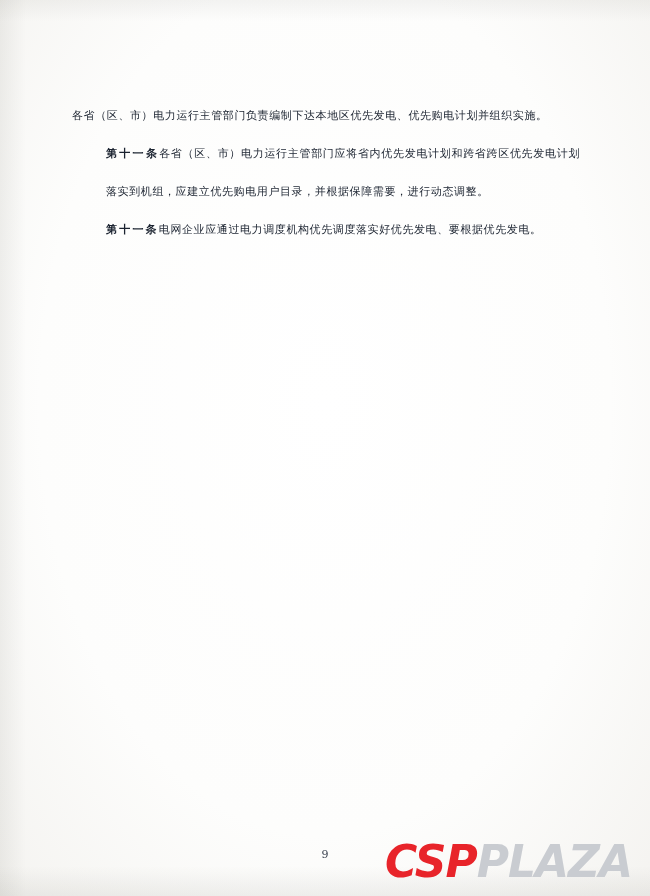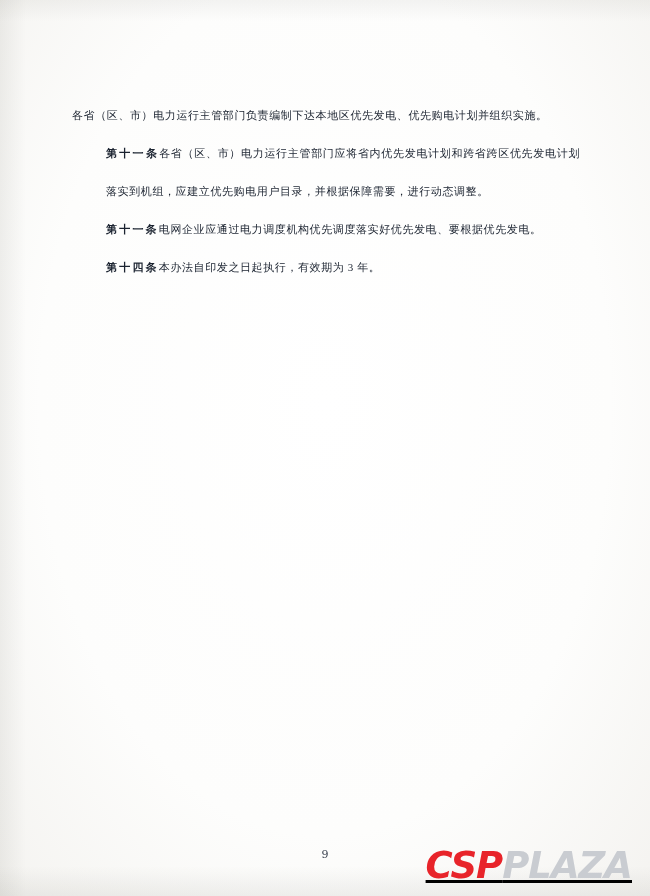--- a/index.html
+++ b/index.html
@@ -60,27 +60,26 @@
     text-align: center;
     font-size: 11px;
     color: #3a4250;
     font-family: "DejaVu Serif", "Liberation Serif", serif;
   }
   .watermark {
     position: absolute;
     right: 18px;
     bottom: 12px;
     font-family: "DejaVu Sans", "Liberation Sans", sans-serif;
-    font-size: 37px;
+    font-size: 44px;
     font-weight: bold;
     font-style: italic;
     letter-spacing: -1px;
     line-height: 1;
     white-space: nowrap;
-    text-decoration: underline;
   }
   .wm-csp { color: #e8242a; }
   .wm-plaza { color: #c9ccd1; }
   .edge-shadow-left {
     position: absolute;
     left: 0; top: 0; bottom: 0; width: 26px;
     background: linear-gradient(to right, rgba(120,120,110,0.10), rgba(255,255,255,0));
     pointer-events: none;
   }
   .edge-shadow-top {
@@ -113,23 +112,20 @@
 
     <p class="para p-indent">
       <span class="lead">第十一条</span><span>各省（区、市）电力运行主管部门应将省内优先发电计划和跨省跨区优先发电计划落实到机组，应建立优先购电用户目录，并根据保障需要，进行动态调整。</span>
     </p>
 
     <p class="para p-indent">
       <span class="lead">第十一条</span><span>电网企业应通过电力调度机构优先调度落实好优先发电、要根据优先发电。</span>
     </p>
 
 
-    <p class="para p-indent">
-      <span class="lead">第十四条</span><span>本办法自印发之日起执行，有效期为 3 年。</span>
-    </p>
 
   </div>
 
   <div class="page-number">9</div>
 
   <div class="watermark">
     <span class="wm-csp">CSP</span><span class="wm-plaza">PLAZA</span>
   </div>
 </div>
 

